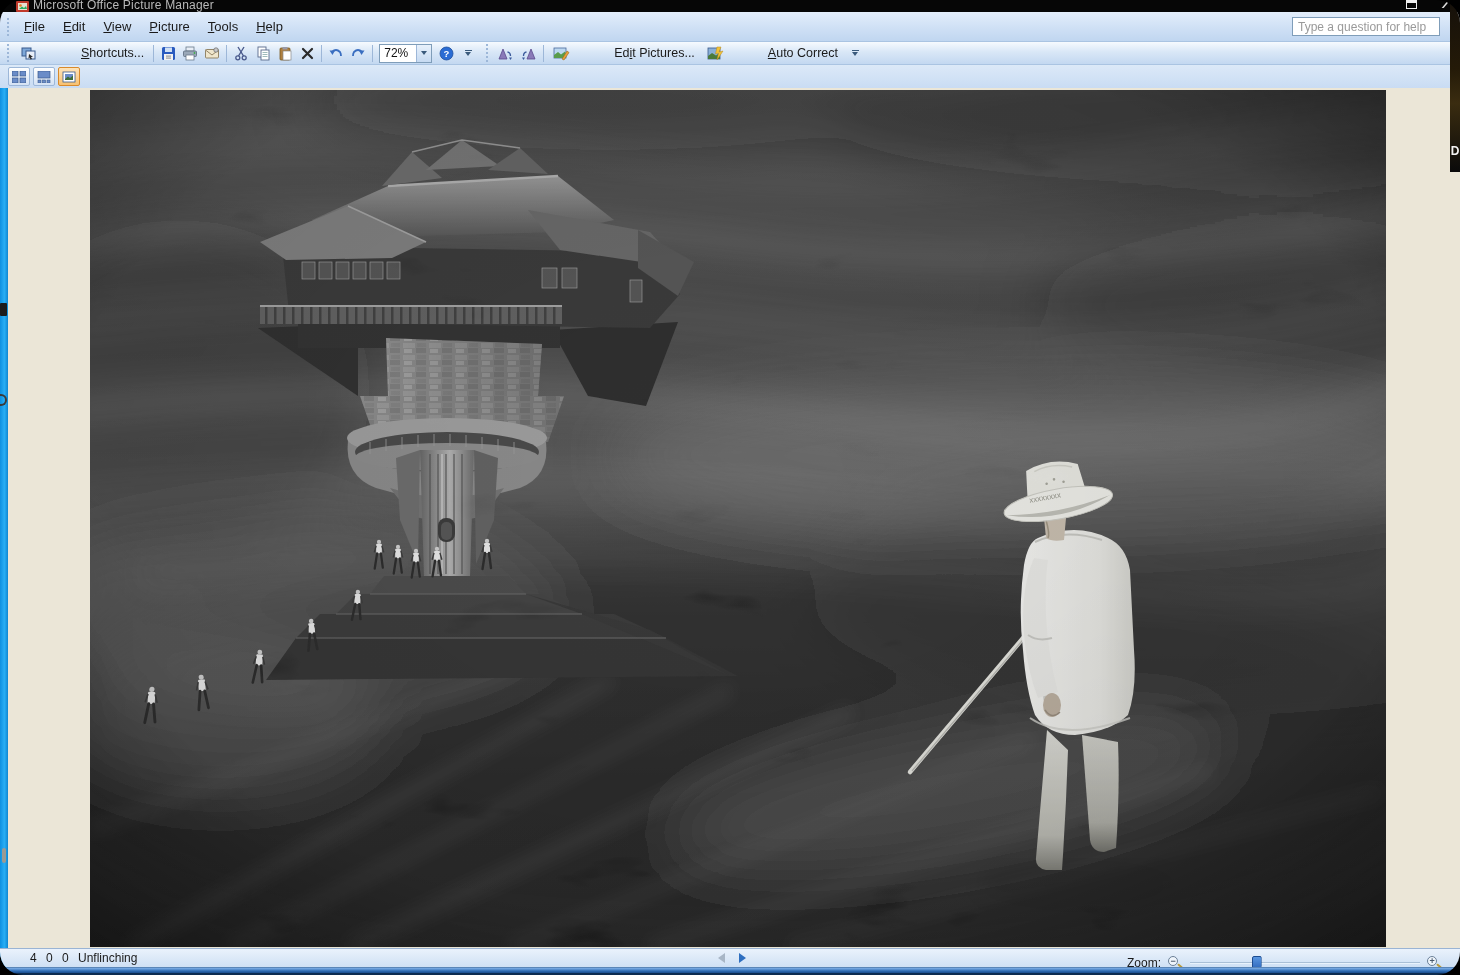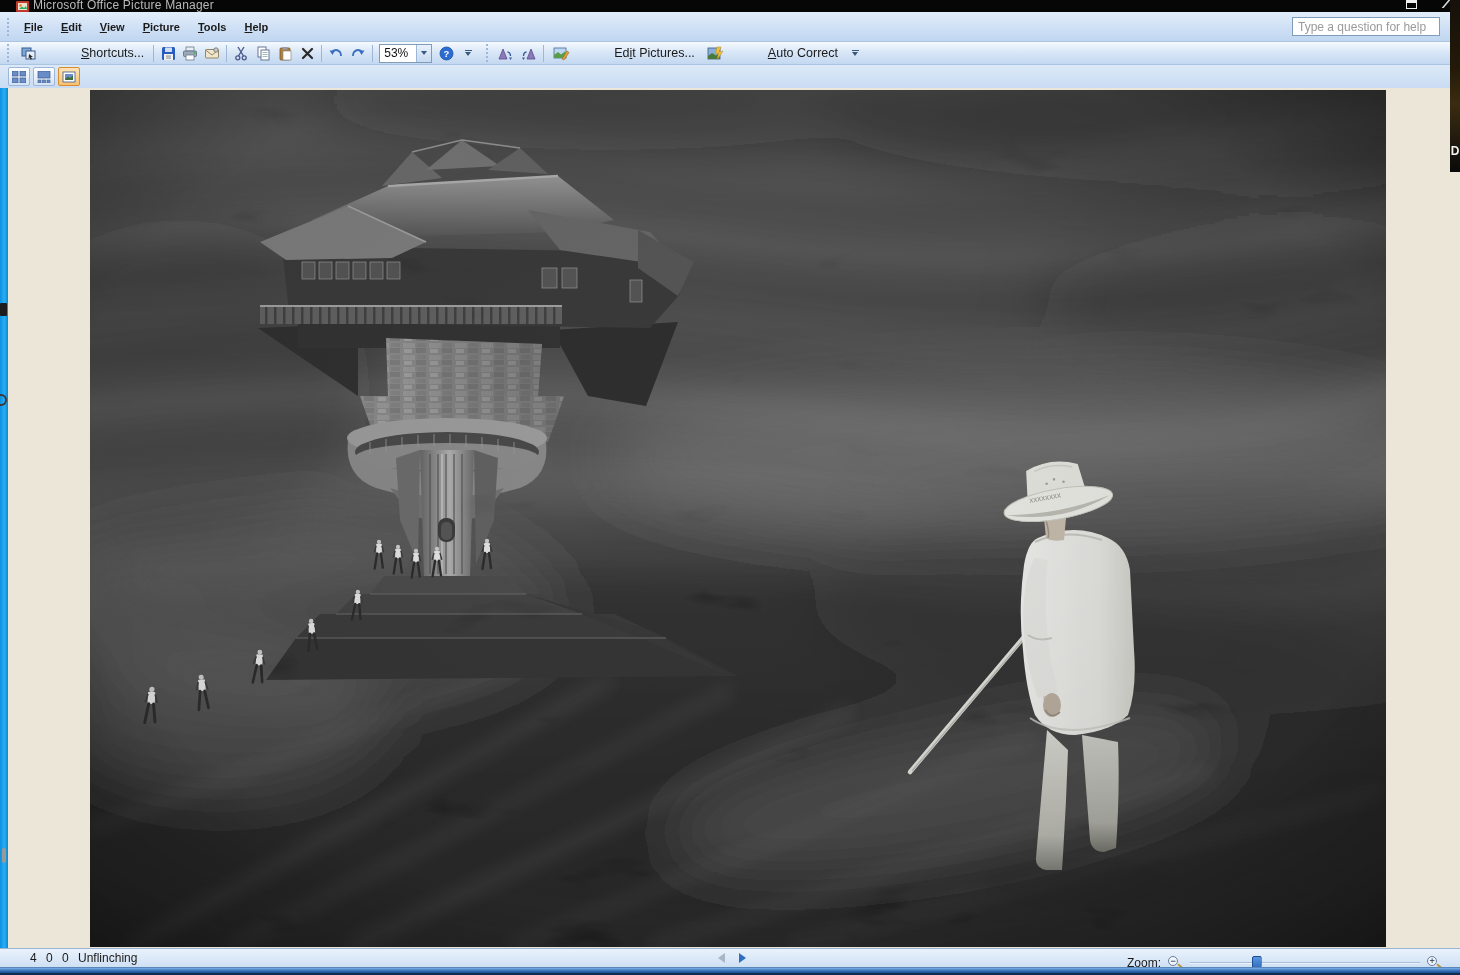--- a/index.html
+++ b/index.html
@@ -1,35 +1,35 @@
 <!DOCTYPE html>
 <html><head>
 <meta charset="utf-8">
 <style>
   html,body{margin:0;padding:0;background:#000;}
   *{box-sizing:border-box;font-family:"Liberation Sans",sans-serif;}
-  .screen{position:relative;width:1460px;height:975px;background:#000;overflow:hidden;}
+  .screen{position:relative;width:1460px;height:975px;background:#000;overflow:hidden;border-radius:23px;}
 
   
   .titlebar{position:absolute;left:0;top:0;width:1460px;height:12px;background:#060606;
     display:flex;align-items:flex-start;overflow:hidden;color:#cfcfcf;}
   .titlebar .app-ico{width:13px;height:11px;margin:1px 4px 0 16px;flex:0 0 auto;}
   .titlebar .title{font-size:12px;line-height:14px;margin-top:-2px;color:#b9b9b9;letter-spacing:.2px;white-space:nowrap;}
   .restore-btn{position:absolute;left:1403px;top:0px;width:16px;height:11px;display:flex;align-items:flex-start;justify-content:center;}
   .restore-glyph{width:11px;height:9px;border:1.5px solid #f0f0f0;border-top-width:3px;background:transparent;}
   .corner-slash{position:absolute;left:1437px;top:0;width:10px;height:8px;border-right:2px solid #ddd;transform:skewX(-40deg);}
 
   
   .menubar{position:absolute;left:0;top:12px;width:1460px;height:30px;
     background:linear-gradient(#e3eefb, #cfe0f5 55%, #c0d6f0);
     border-bottom:1px solid #aac4e2;display:flex;align-items:center;}
   .drag-handle{width:5px;height:20px;margin:0 4px 0 6px;
     background-image:radial-gradient(circle at 2px 2px,#9db7d8 1.1px,transparent 1.4px);
     background-size:5px 4px;background-repeat:repeat-y;}
-  .menu-item{padding:4px 9px;font-size:11px;color:#1a1a1a;white-space:nowrap;cursor:default;font-weight:bold;}
+  .menu-item{padding:4px 9px;font-size:13px;color:#1a1a1a;white-space:nowrap;cursor:default;}
   .menu-item u{text-decoration:underline;}
   .menubar .spacer{flex:1;}
   .question-box{width:148px;height:19px;margin-right:20px;border:1px solid #7f9db9;
     font-size:12px;padding:1px 5px;color:#737373;background:#fff;}
   .question-box::placeholder{color:#9a9a9a;}
 
   
   .toolbar{position:absolute;left:0;top:42px;width:1460px;height:23px;
     background:linear-gradient(#f6fafe,#dcea f8 40%,#c3d8f1);
     background:linear-gradient(#f6fafe,#d9e7f7 45%,#c3d8f1);
@@ -204,21 +204,21 @@
     <div class="tb-btn">
       <svg width="16" height="14" viewBox="0 0 16 14">
         <path d="M12,6 Q8,2 4,6 Q3,7.5 3,10" fill="none" stroke="#3a6ec0" stroke-width="1.8"></path>
         <path d="M14.5,4.5 L9,4.5 L11.5,9 Z" fill="#3a6ec0"></path>
       </svg>
     </div>
 
     <div class="tb-sep"></div>
 
     <div class="zoom-combo">
-      <span class="val">53%</span>
+      <span class="val">72%</span>
       <span class="dd">
           <span class="dd-arrow"></span>
         </span>
     </div>
 
     <div class="tb-btn">
       <svg width="15" height="15" viewBox="0 0 15 15">
         <circle cx="7.5" cy="7.5" r="6.5" fill="#2a6cd4" stroke="#1a4c9c" stroke-width=".8"></circle>
         <text x="7.5" y="11" text-anchor="middle" font-size="9.5" font-weight="bold" fill="#fff">?</text>
       </svg>

